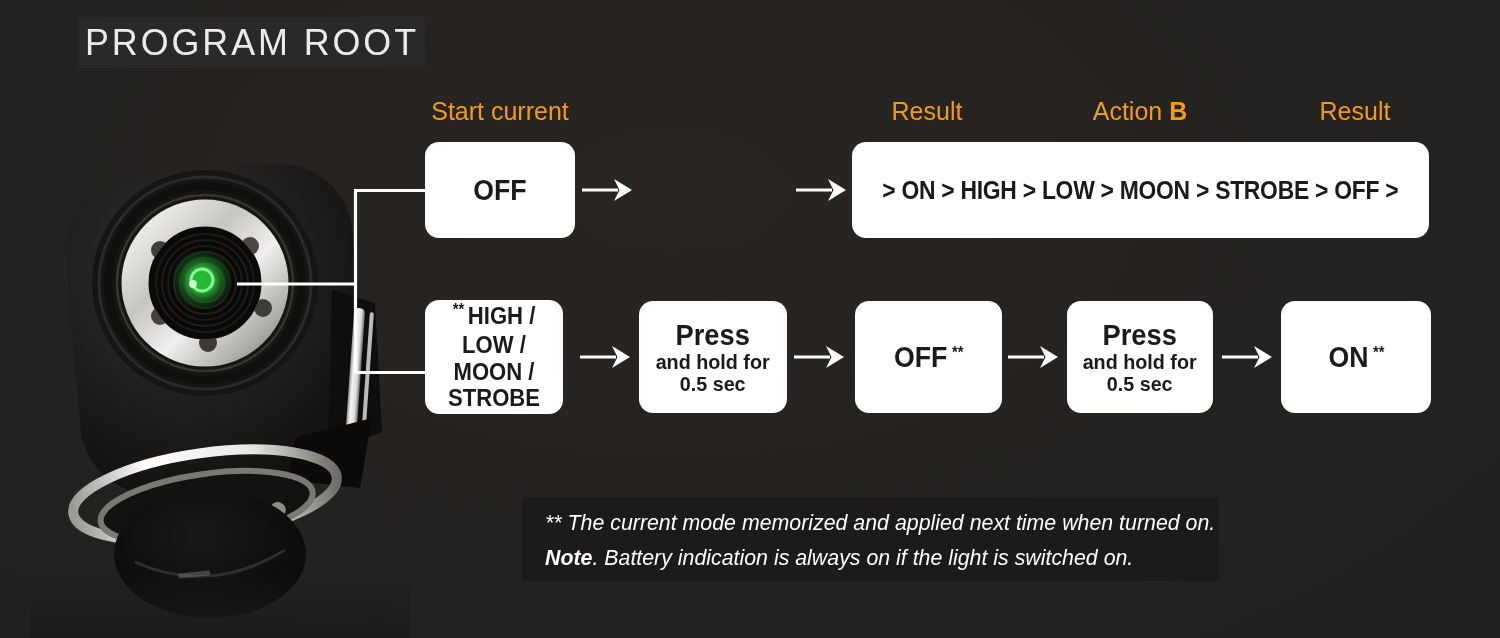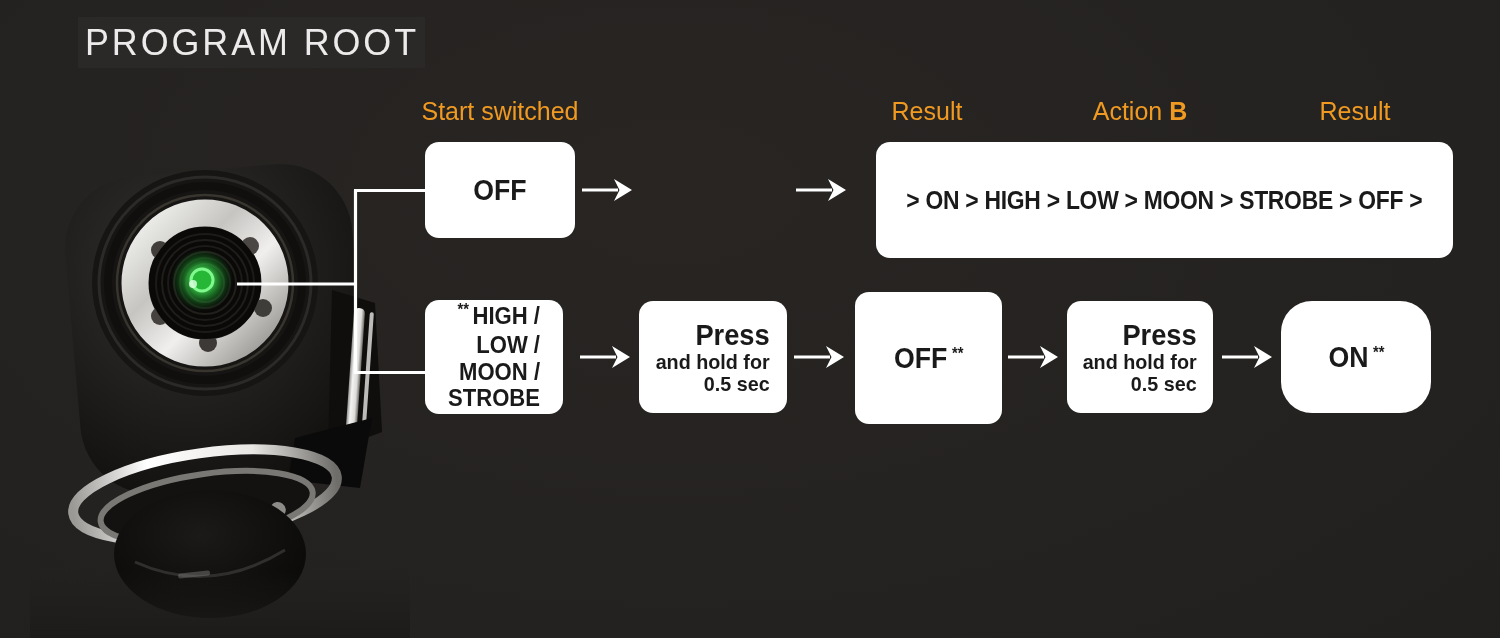--- a/index.html
+++ b/index.html
@@ -18,32 +18,32 @@
   
   .col-header{
     position:absolute;top:97px;width:220px;text-align:center;
     color:#f09a21;font-size:25px;white-space:nowrap;
   }
   .col-header b{font-weight:700;}
   .ch1{left:390px;} .ch2{left:603px;} .ch3{left:817px;} .ch4{left:1030px;} .ch5{left:1245px;}
   
   .box{
     position:absolute;background:#ffffff;border-radius:14px;color:#1a1a1a;
-    display:flex;align-items:center;justify-content:center;text-align:right;font-weight:700;
+    display:flex;align-items:center;justify-content:center;text-align:center;font-weight:700;
   }
   .cond{display:inline-block;transform:scaleX(0.92);white-space:nowrap;}
   .b-off    {left:425px;top:142px;width:150px;height:96px;font-size:29px;}
   .b-click  {left:638px;top:142px;width:150px;height:96px;font-size:29px;}
-  .b-cycle  {left:852px;top:142px;width:577px;height:116px;font-size:26px;letter-spacing:-0.3px;margin-left:24px;}
+  .b-cycle  {left:852px;top:142px;width:577px;height:96px;font-size:26px;letter-spacing:-0.3px;}
   .b-cycle .cond{transform:scaleX(0.88);}
   .b-modes  {left:425px;top:300px;width:138px;height:114px;font-size:24px;}
   .b-pressa {left:639px;top:301px;width:148px;height:112px;}
-  .b-offm   {left:855px;top:292px;width:147px;height:132px;font-size:29px;}
+  .b-offm   {left:855px;top:301px;width:147px;height:112px;font-size:29px;}
   .b-pressb {left:1067px;top:301px;width:146px;height:112px;}
-  .b-onm    {left:1281px;top:301px;width:150px;height:112px;font-size:29px;border-radius:31px;}
+  .b-onm    {left:1281px;top:301px;width:150px;height:112px;font-size:29px;}
   .modes-lines{line-height:26.5px;transform:scaleX(0.92);}
   .press-l1{font-size:29px;line-height:31px;}
   .press-l2,.press-l3{font-size:21px;line-height:22px;}
   .press-lines{transform:scaleX(0.94);}
   .sup{font-size:16px;display:inline-block;transform:translateY(-9px);}
   .sup-lead{margin-right:4px;}
   .sup-tail{margin-left:5px;}
   
   .arrow{position:absolute;width:52px;height:26px;}
   .a1{left:581px;top:177px;} .a2{left:795px;top:177px;}
@@ -151,21 +151,21 @@
     </g>
   </svg>
 
   <svg class="connector" aria-hidden="true">
     <path d="M237 284 H356 M355.5 190.5 V372.5 M354 190.5 H425 M354 372.5 H425" stroke="#ffffff" stroke-width="3.2" fill="none"></path>
   </svg>
 
   <div class="title-plate"></div>
   <div class="page-title">PROGRAM ROOT</div>
 
-  <div class="col-header ch1"><span>Start switched</span><b></b></div>
+  <div class="col-header ch1"><span>Start current</span><b></b></div>
   <div class="col-header ch3"><span>Result</span><b></b></div>
   <div class="col-header ch4"><span>Action </span><b>B</b></div>
   <div class="col-header ch5"><span>Result</span><b></b></div>
 
   <div class="box b-off">
       <span class="cond">OFF</span>
     </div>
   <div class="box b-cycle">
       <span class="cond">&gt; ON &gt; HIGH &gt; LOW &gt; MOON &gt; STROBE &gt; OFF &gt;</span>
     </div>
@@ -217,14 +217,18 @@
     </svg>
   <svg class="arrow a5" viewBox="0 0 52 26">
       <path d="M1 13 H37" stroke="#fff" stroke-width="3.2"></path>
       <path d="M33 2 L51 13 L33 24 L38.5 13 Z" fill="#fff"></path>
     </svg>
   <svg class="arrow a6" viewBox="0 0 52 26">
       <path d="M1 13 H37" stroke="#fff" stroke-width="3.2"></path>
       <path d="M33 2 L51 13 L33 24 L38.5 13 Z" fill="#fff"></path>
     </svg>
 
+  <div class="foot-plate">
+    <div class="foot-line">** The current mode memorized and applied next time when turned on.</div>
+    <div class="foot-line"><b>Note</b><span>. Battery indication is always on if the light is switched on.</span></div>
+  </div>
 
 </div>
 
 </body></html>

